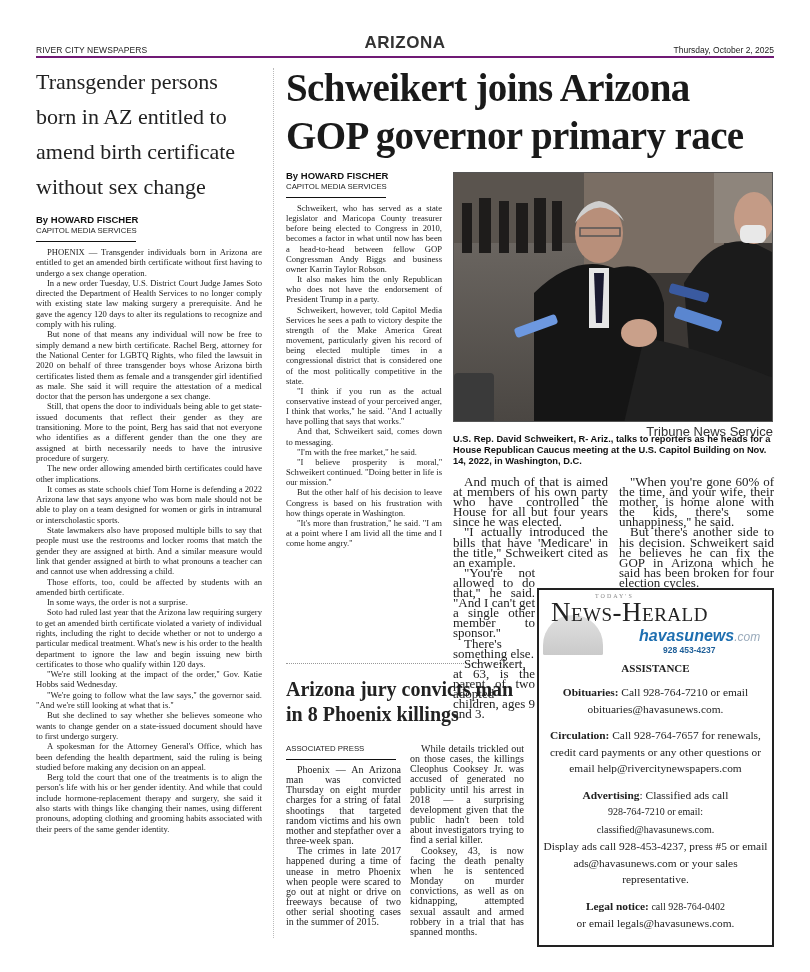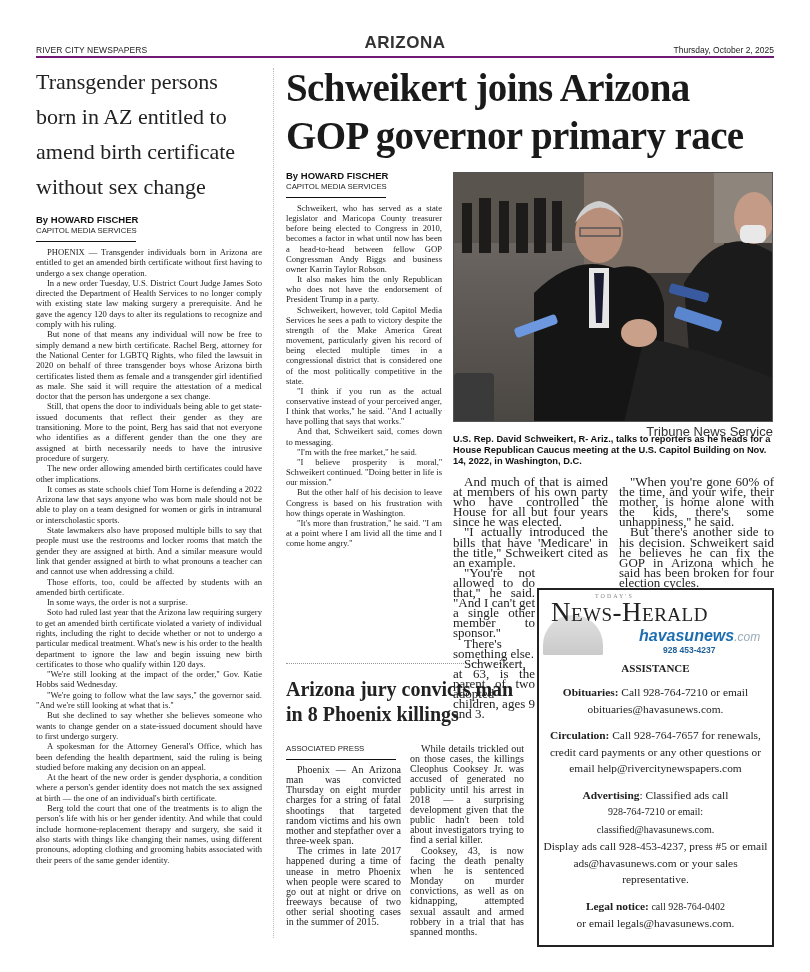--- a/index.html
+++ b/index.html
@@ -85,21 +85,20 @@
     <p>The new order allowing amended birth certificates could have other implications.</p>
     <p>It comes as state schools chief Tom Horne is defending a 2022 Arizona law that says anyone who was born male should not be able to play on a team designed for women or girls in intramural or interscholastic sports.</p>
     <p>State lawmakers also have proposed multiple bills to say that people must use the restrooms and locker rooms that match the gender they are assigned at birth. And a similar measure would link that gender assigned at birth to what pronouns a teacher can and cannot use when addressing a child.</p>
     <p>Those efforts, too, could be affected by students with an amended birth certificate.</p>
     <p>In some ways, the order is not a surprise.</p>
     <p>Soto had ruled last year that the Arizona law requiring surgery to get an amended birth certificate violated a variety of individual rights, including the right to decide whether or not to undergo a particular medical treatment. What's new is his order to the health department to ignore the law and begin issuing new birth certificates to those who qualify within 120 days.</p>
     <p>"We're still looking at the impact of the order,'' Gov. Katie Hobbs said Wednesday.</p>
     <p>"We're going to follow what the law says,'' the governor said. "And we're still looking at what that is.''</p>
     <p>But she declined to say whether she believes someone who wants to change gender on a state-issued document should have to first undergo surgery.</p>
     <p>A spokesman for the Attorney General's Office, which has been defending the health department, said the ruling is being studied before making any decision on an appeal.</p>
-    <p>At the heart of the new order is gender dysphoria, a condition where a person's gender identity does not match the sex assigned at birth — the one of an individual's birth certificate.</p>
     <p>Berg told the court that one of the treatments is to align the person's life with his or her gender identity. And while that could include hormone-replacement therapy and surgery, she said it also starts with things like changing their names, using different pronouns, adopting clothing and grooming habits associated with their peers of the same gender identity.</p>
   </div>
 </article>
 
 <h1 class="main-headline">Schweikert joins Arizona GOP governor primary race</h1>
 
 <div class="main-col1">
   <div class="byline">By HOWARD FISCHER</div>
   <div class="byline-org">CAPITOL MEDIA SERVICES</div>
   <div class="byline-rule"></div>

